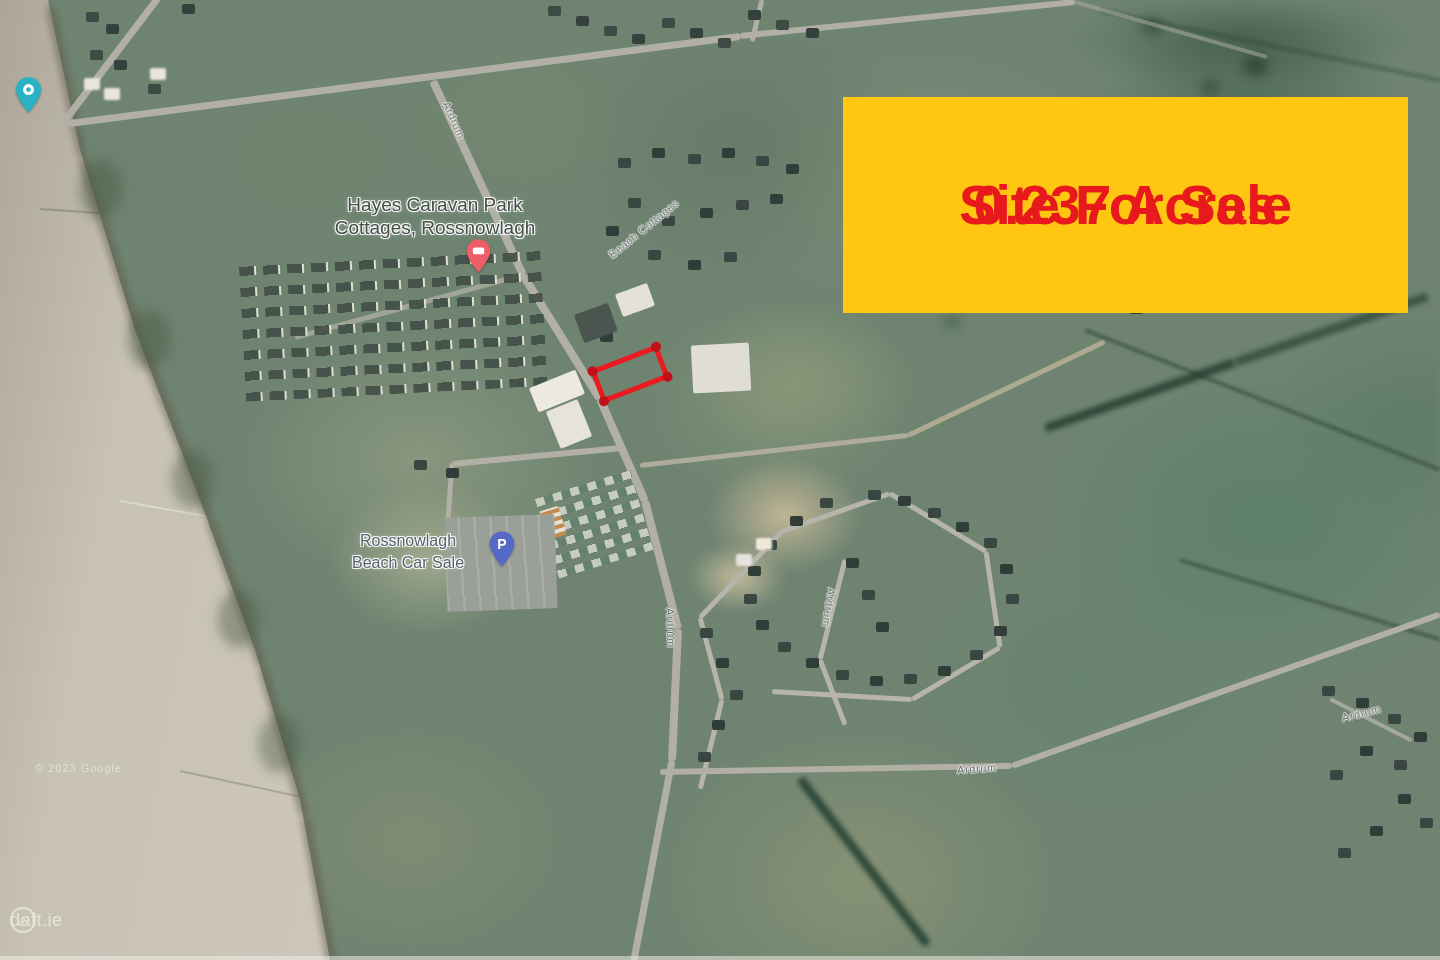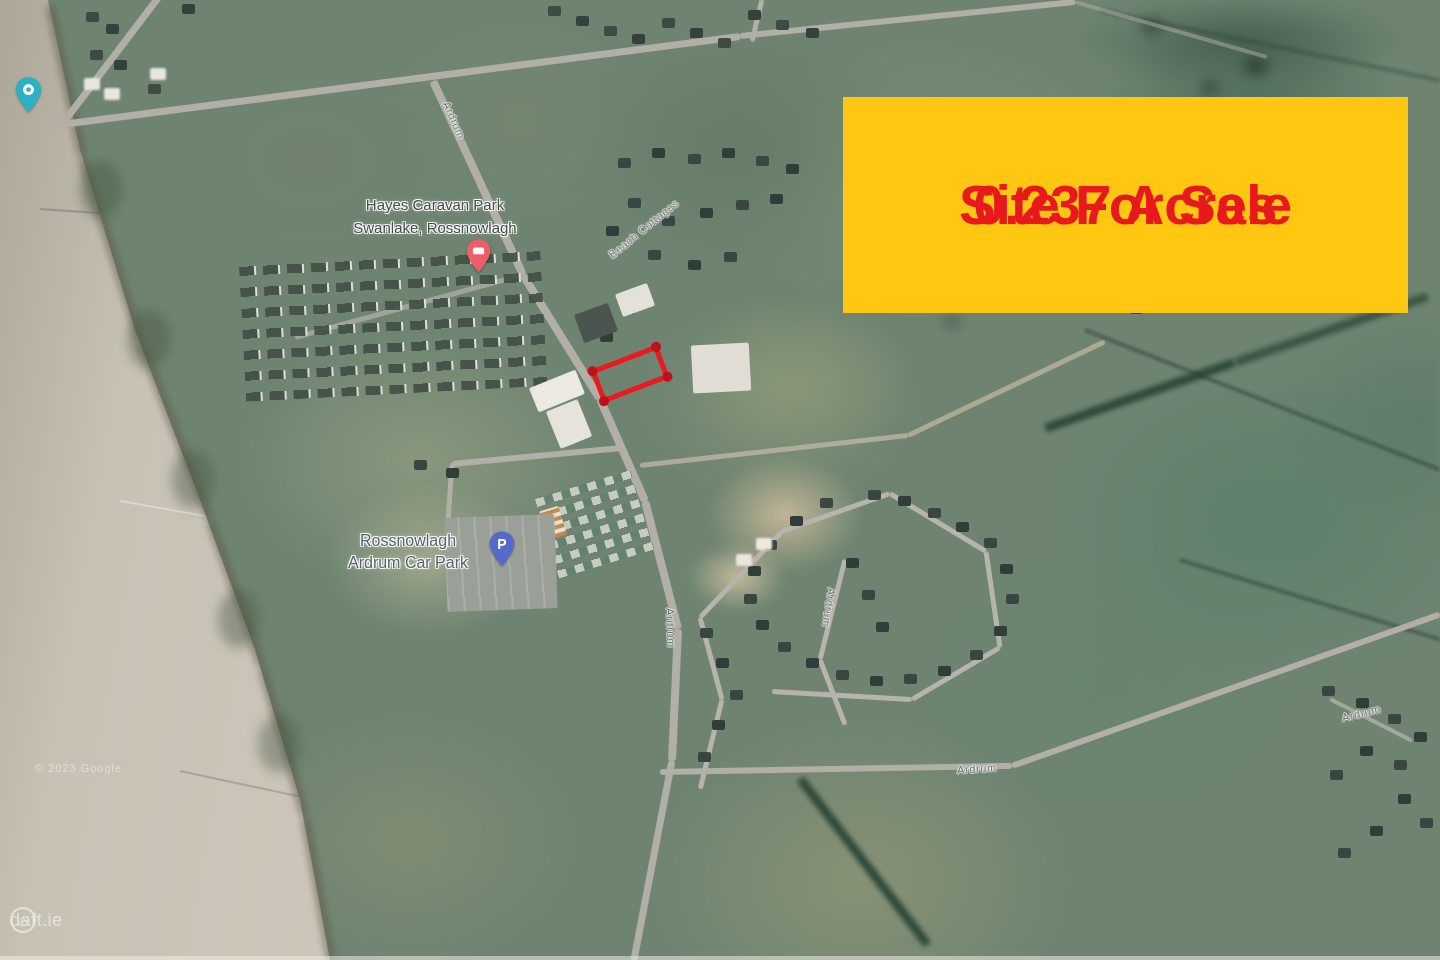--- a/index.html
+++ b/index.html
@@ -100,21 +100,21 @@
   .site-outline{left:594px;top:356px;width:72px;height:36px;transform:rotate(-21deg);
     border:5px solid #ea1a20;border-radius:3px;}
   .site-outline .dot{width:10px;height:10px;border-radius:50%;background:#c11016;}
   .site-outline .d1{left:-8px;top:-8px;} .site-outline .d2{right:-8px;top:-8px;}
   .site-outline .d3{right:-8px;bottom:-8px;} .site-outline .d4{left:-8px;bottom:-8px;}
 
   
   .pin{filter:drop-shadow(0 1px 1px rgba(0,0,0,.35));}
 
   
-  .place-label{text-align:center;font-weight:500;font-size:15px;line-height:23px;color:#454e47;
+  .place-label{text-align:center;font-weight:500;font-size:19px;line-height:23px;color:#454e47;
     text-shadow:-1px -1px 0 rgba(255,255,255,.85),1px -1px 0 rgba(255,255,255,.85),
                 -1px 1px 0 rgba(255,255,255,.85),1px 1px 0 rgba(255,255,255,.85),0 0 4px rgba(255,255,255,.7);
     filter:blur(.4px);}
   .carpark-label{font-size:16px;line-height:22px;color:#57636e;}
   .road-label{font-size:11px;letter-spacing:.6px;color:#5f645e;transform-origin:0 50%;white-space:nowrap;
     text-shadow:-1px 0 0 rgba(255,255,255,.8),1px 0 0 rgba(255,255,255,.8),
                 0 -1px 0 rgba(255,255,255,.8),0 1px 0 rgba(255,255,255,.8);
     filter:blur(.4px);}
 
   
@@ -219,25 +219,25 @@
     <path d="M12 1C6 1 1.5 5.6 1.5 11.4c0 7.6 10.5 19.1 10.5 19.1s10.5-11.5 10.5-19.1C22.5 5.6 18 1 12 1z" fill="#EE5E68"></path>
     <rect x="7" y="8.5" width="10" height="6" rx="1.5" fill="#ffffff"></rect>
   </svg>
   <svg class="pin" style="left:488px;top:530px" width="28" height="38" viewBox="0 0 24 32">
     <path d="M12 1C6 1 1.5 5.6 1.5 11.4c0 7.6 10.5 19.1 10.5 19.1s10.5-11.5 10.5-19.1C22.5 5.6 18 1 12 1z" fill="#5569C8"></path>
     <text x="12" y="16" font-size="12" font-weight="bold" font-family="Liberation Sans, sans-serif" fill="#ffffff" text-anchor="middle">P</text>
   </svg>
 
   <div class="place-label" style="left:310px;top:193px;width:250px">
     <div style="position:static">Hayes Caravan Park</div>
-    <div style="position:static">Swanlake, Rossnowlagh</div>
+    <div style="position:static">Cottages, Rossnowlagh</div>
   </div>
   <div class="place-label carpark-label" style="left:333px;top:530px;width:150px">
     <div style="position:static">Rossnowlagh</div>
-    <div style="position:static">Ardrum Car Park</div>
+    <div style="position:static">Beach Car Sale</div>
   </div>
 
   <div class="road-label" style="left:446px;top:96px;transform:rotate(66deg)">Ardrum</div>
   <div class="road-label" style="left:610px;top:250px;transform:rotate(-39deg)">Beach Cottages</div>
   <div class="road-label" style="left:670px;top:602px;transform:rotate(88deg)">Ardrum</div>
   <div class="road-label" style="left:832px;top:582px;transform:rotate(99deg)">Ardrum</div>
   <div class="road-label" style="left:957px;top:764px;transform:rotate(-4deg)">Ardrum</div>
   <div class="road-label" style="left:1342px;top:712px;transform:rotate(-14deg)">Ardrum</div>
 
   <div class="banner">

